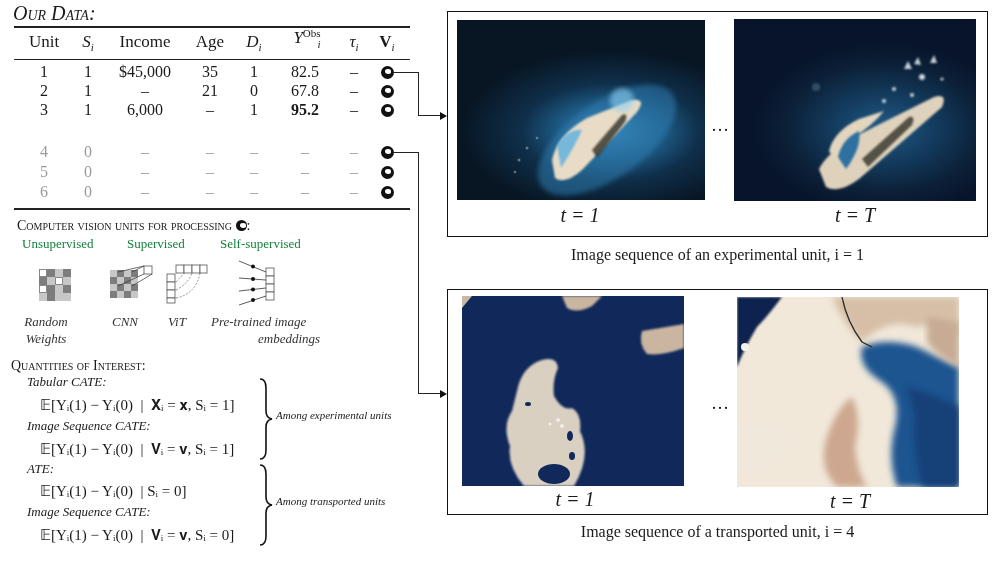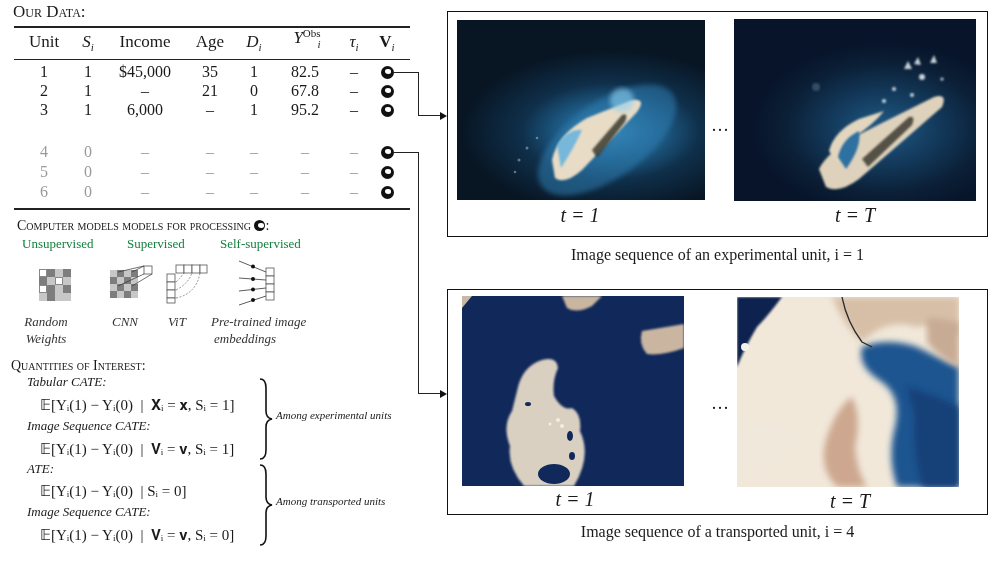--- a/index.html
+++ b/index.html
@@ -2,21 +2,21 @@
 <html><head>
 <meta charset="utf-8">
 <style>
   html, body { margin:0; padding:0; background:#ffffff; }
   body { width:1000px; height:562px; position:relative; overflow:hidden;
          font-family:"DejaVu Serif","Liberation Serif", serif; color:#1a1a1a; }
   .abs { position:absolute; }
   .it { font-style:italic; }
 
   
-  .section-title { font-family:"Liberation Serif", serif; font-size:17px; font-variant:small-caps; }
+  .section-title { font-family:"Liberation Serif", serif; font-size:20px; font-variant:small-caps;font-style:italic; }
 
   
   .rule { position:absolute; left:14px; width:396px; background:#222; }
   .hdr { position:absolute; top:32px; font-family:"Liberation Serif", serif; font-size:17px; text-align:center; }
   .cell { position:absolute; font-family:"Liberation Serif", serif; font-size:16px; text-align:center; }
   .gray { color:#9a9a9a; }
   .globe { position:absolute; width:13px; height:13px; border-radius:50%; background:#111; }
   .globe::after { content:""; position:absolute; left:4px; top:3px; width:6px; height:5px; background:#fff; border-radius:50% 50% 40% 60%; }
 
   
@@ -81,21 +81,21 @@
   <div class="cell" style="left:343px; width:22px; top:82px;">–</div>
   <div class="globe" style="left:381px; top:85px;"></div>
 </div>
 
 <div>
   <div class="cell" style="left:24px; width:40px; top:101px;">3</div>
   <div class="cell" style="left:76px; width:24px; top:101px;">1</div>
   <div class="cell" style="left:112px; width:66px; top:101px;">6,000</div>
   <div class="cell" style="left:191px; width:38px; top:101px;">–</div>
   <div class="cell" style="left:242px; width:24px; top:101px;">1</div>
-  <div class="cell" style="left:282px; width:46px; top:101px;">95.2</div>
+  <div class="cell" style="left:282px; width:46px; top:101px;font-weight:bold;">95.2</div>
   <div class="cell" style="left:343px; width:22px; top:101px;">–</div>
   <div class="globe" style="left:381px; top:104px;"></div>
 </div>
 
 <div class="gray">
   <div class="cell gray" style="left:24px; width:40px; top:143px;">4</div>
   <div class="cell gray" style="left:76px; width:24px; top:143px;">0</div>
   <div class="cell gray" style="left:112px; width:66px; top:143px;">–</div>
   <div class="cell gray" style="left:191px; width:38px; top:143px;">–</div>
   <div class="cell gray" style="left:242px; width:24px; top:143px;">–</div>
@@ -133,21 +133,21 @@
   <div class="arrow" style="left:440px; top:111.5px;"></div>
 </div>
 <div>
   <div class="line" style="left:394px; top:152px; width:24px; height:1.2px;"></div>
   <div class="line" style="left:418px; top:152px; width:1.2px; height:242px;"></div>
   <div class="line" style="left:418px; top:393px; width:23px; height:1.2px;"></div>
   <div class="arrow" style="left:440px; top:389.5px;"></div>
 </div>
 
 <div class="abs" style="left:17px; top:218px; font-family:'Liberation Serif',serif; font-size:14px; font-variant:small-caps; white-space:nowrap;">
-  <span>Computer models models for processing</span>
+  <span>Computer vision units for processing</span>
   <span class="globe" style="position:relative; display:inline-block; top:1px; width:11px; height:11px;"></span><span>:</span>
 </div>
 <div class="mhead" style="left:22px; top:236px;">Unsupervised</div>
 <div class="mhead" style="left:127px; top:236px;">Supervised</div>
 <div class="mhead" style="left:220px; top:236px;">Self-supervised</div>
 
 <div class="checker" style="left:39px; top:269px;">
   <div class="c-w"></div>
     <div class="c-d"></div>
     <div class="c-l"></div>
@@ -234,21 +234,21 @@
 </svg>
 
 <div class="mlabel" style="left:22px; top:313px; width:48px;">
   <div>Random</div>
   <div>Weights</div>
 </div>
 <div class="mlabel" style="left:108px; top:313px; width:34px;">CNN</div>
 <div class="mlabel" style="left:164px; top:313px; width:26px;">ViT</div>
 <div class="mlabel" style="left:211px; top:313px; width:110px; text-align:left;">
   <div>Pre-trained image</div>
-  <div style="padding-left:3px;">embeddings</div>
+  <div style="padding-left:3px;margin-left:44px;">embeddings</div>
 </div>
 
 <div class="abs" style="left:11px; top:358px; font-family:'Liberation Serif',serif; font-size:14px; font-variant:small-caps;">Quantities of Interest:</div>
 
 <div class="qlabel" style="left:27px; top:374px;">Tabular CATE:</div>
 <div class="qexpr" style="left:40px; top:396px;">𝔼[Yᵢ(1) − Yᵢ(0)  |  𝐗ᵢ = 𝐱, Sᵢ = 1]</div>
 <div class="qlabel" style="left:27px; top:418px;">Image Sequence CATE:</div>
 <div class="qexpr" style="left:40px; top:440px;">𝔼[Yᵢ(1) − Yᵢ(0)  |  𝐕ᵢ = 𝐯, Sᵢ = 1]</div>
 <div class="qlabel" style="left:27px; top:461px;">ATE:</div>
 <div class="qexpr" style="left:40px; top:482px;">𝔼[Yᵢ(1) − Yᵢ(0)  | Sᵢ = 0]</div>

